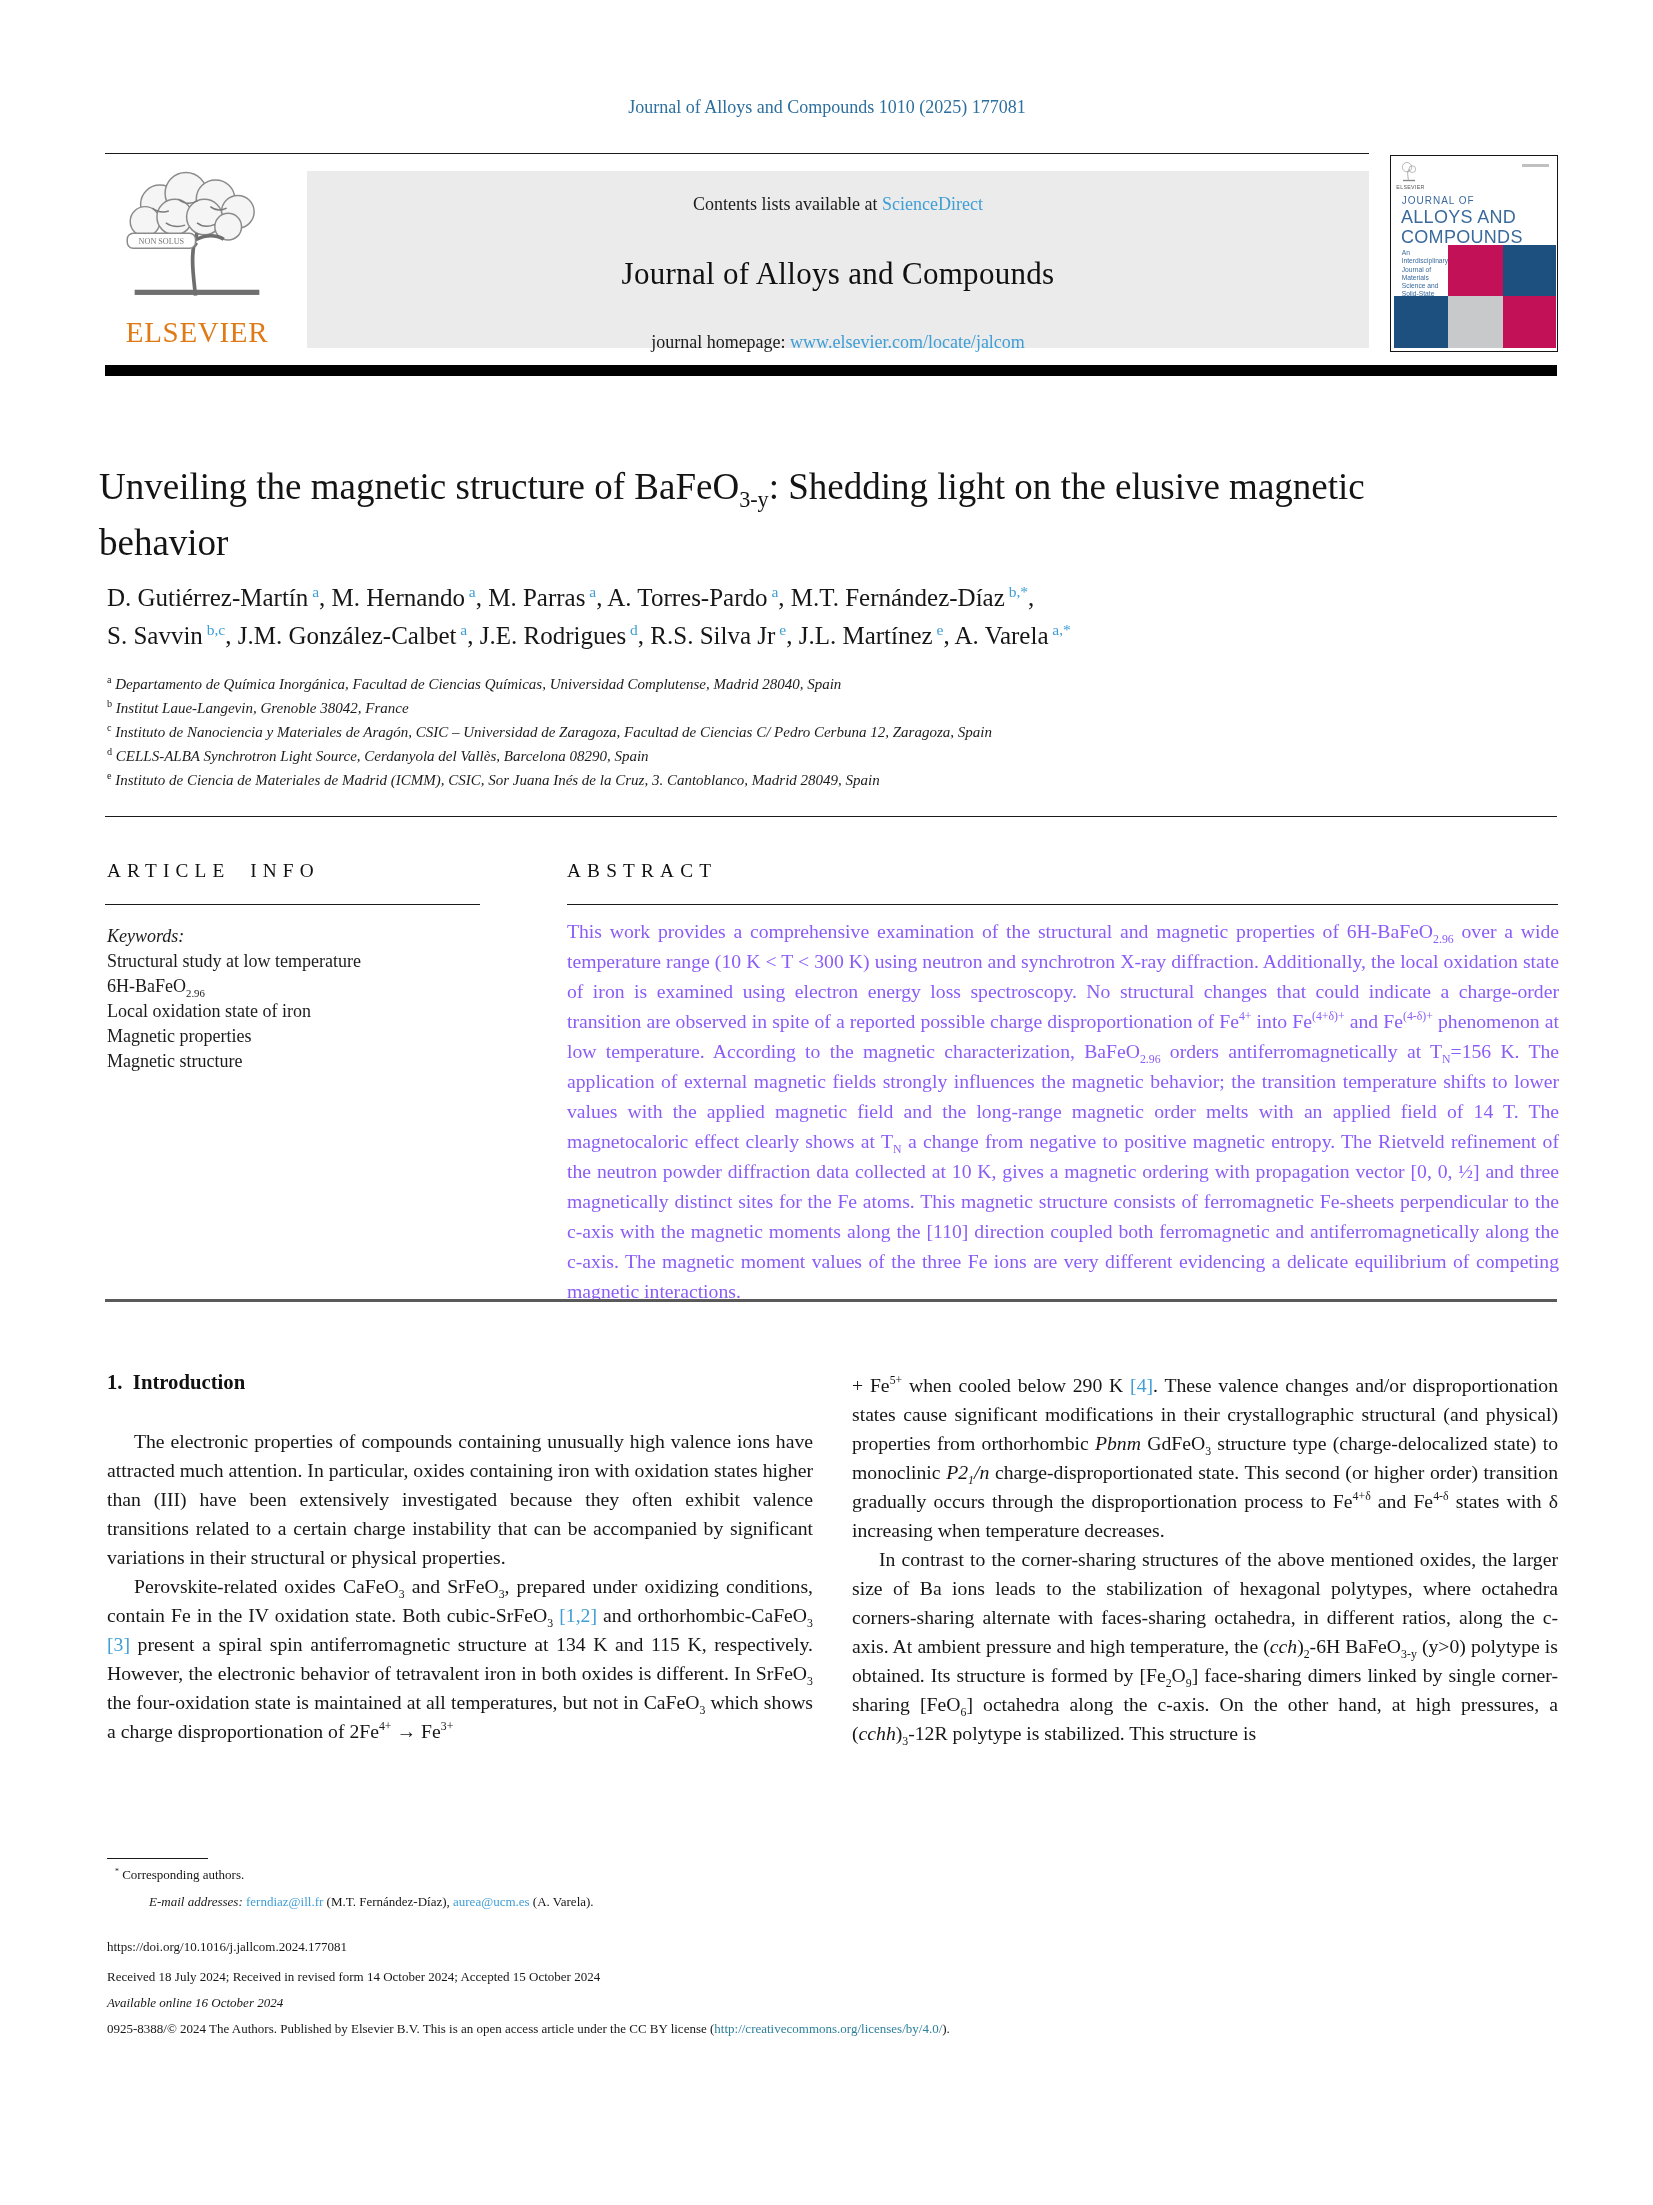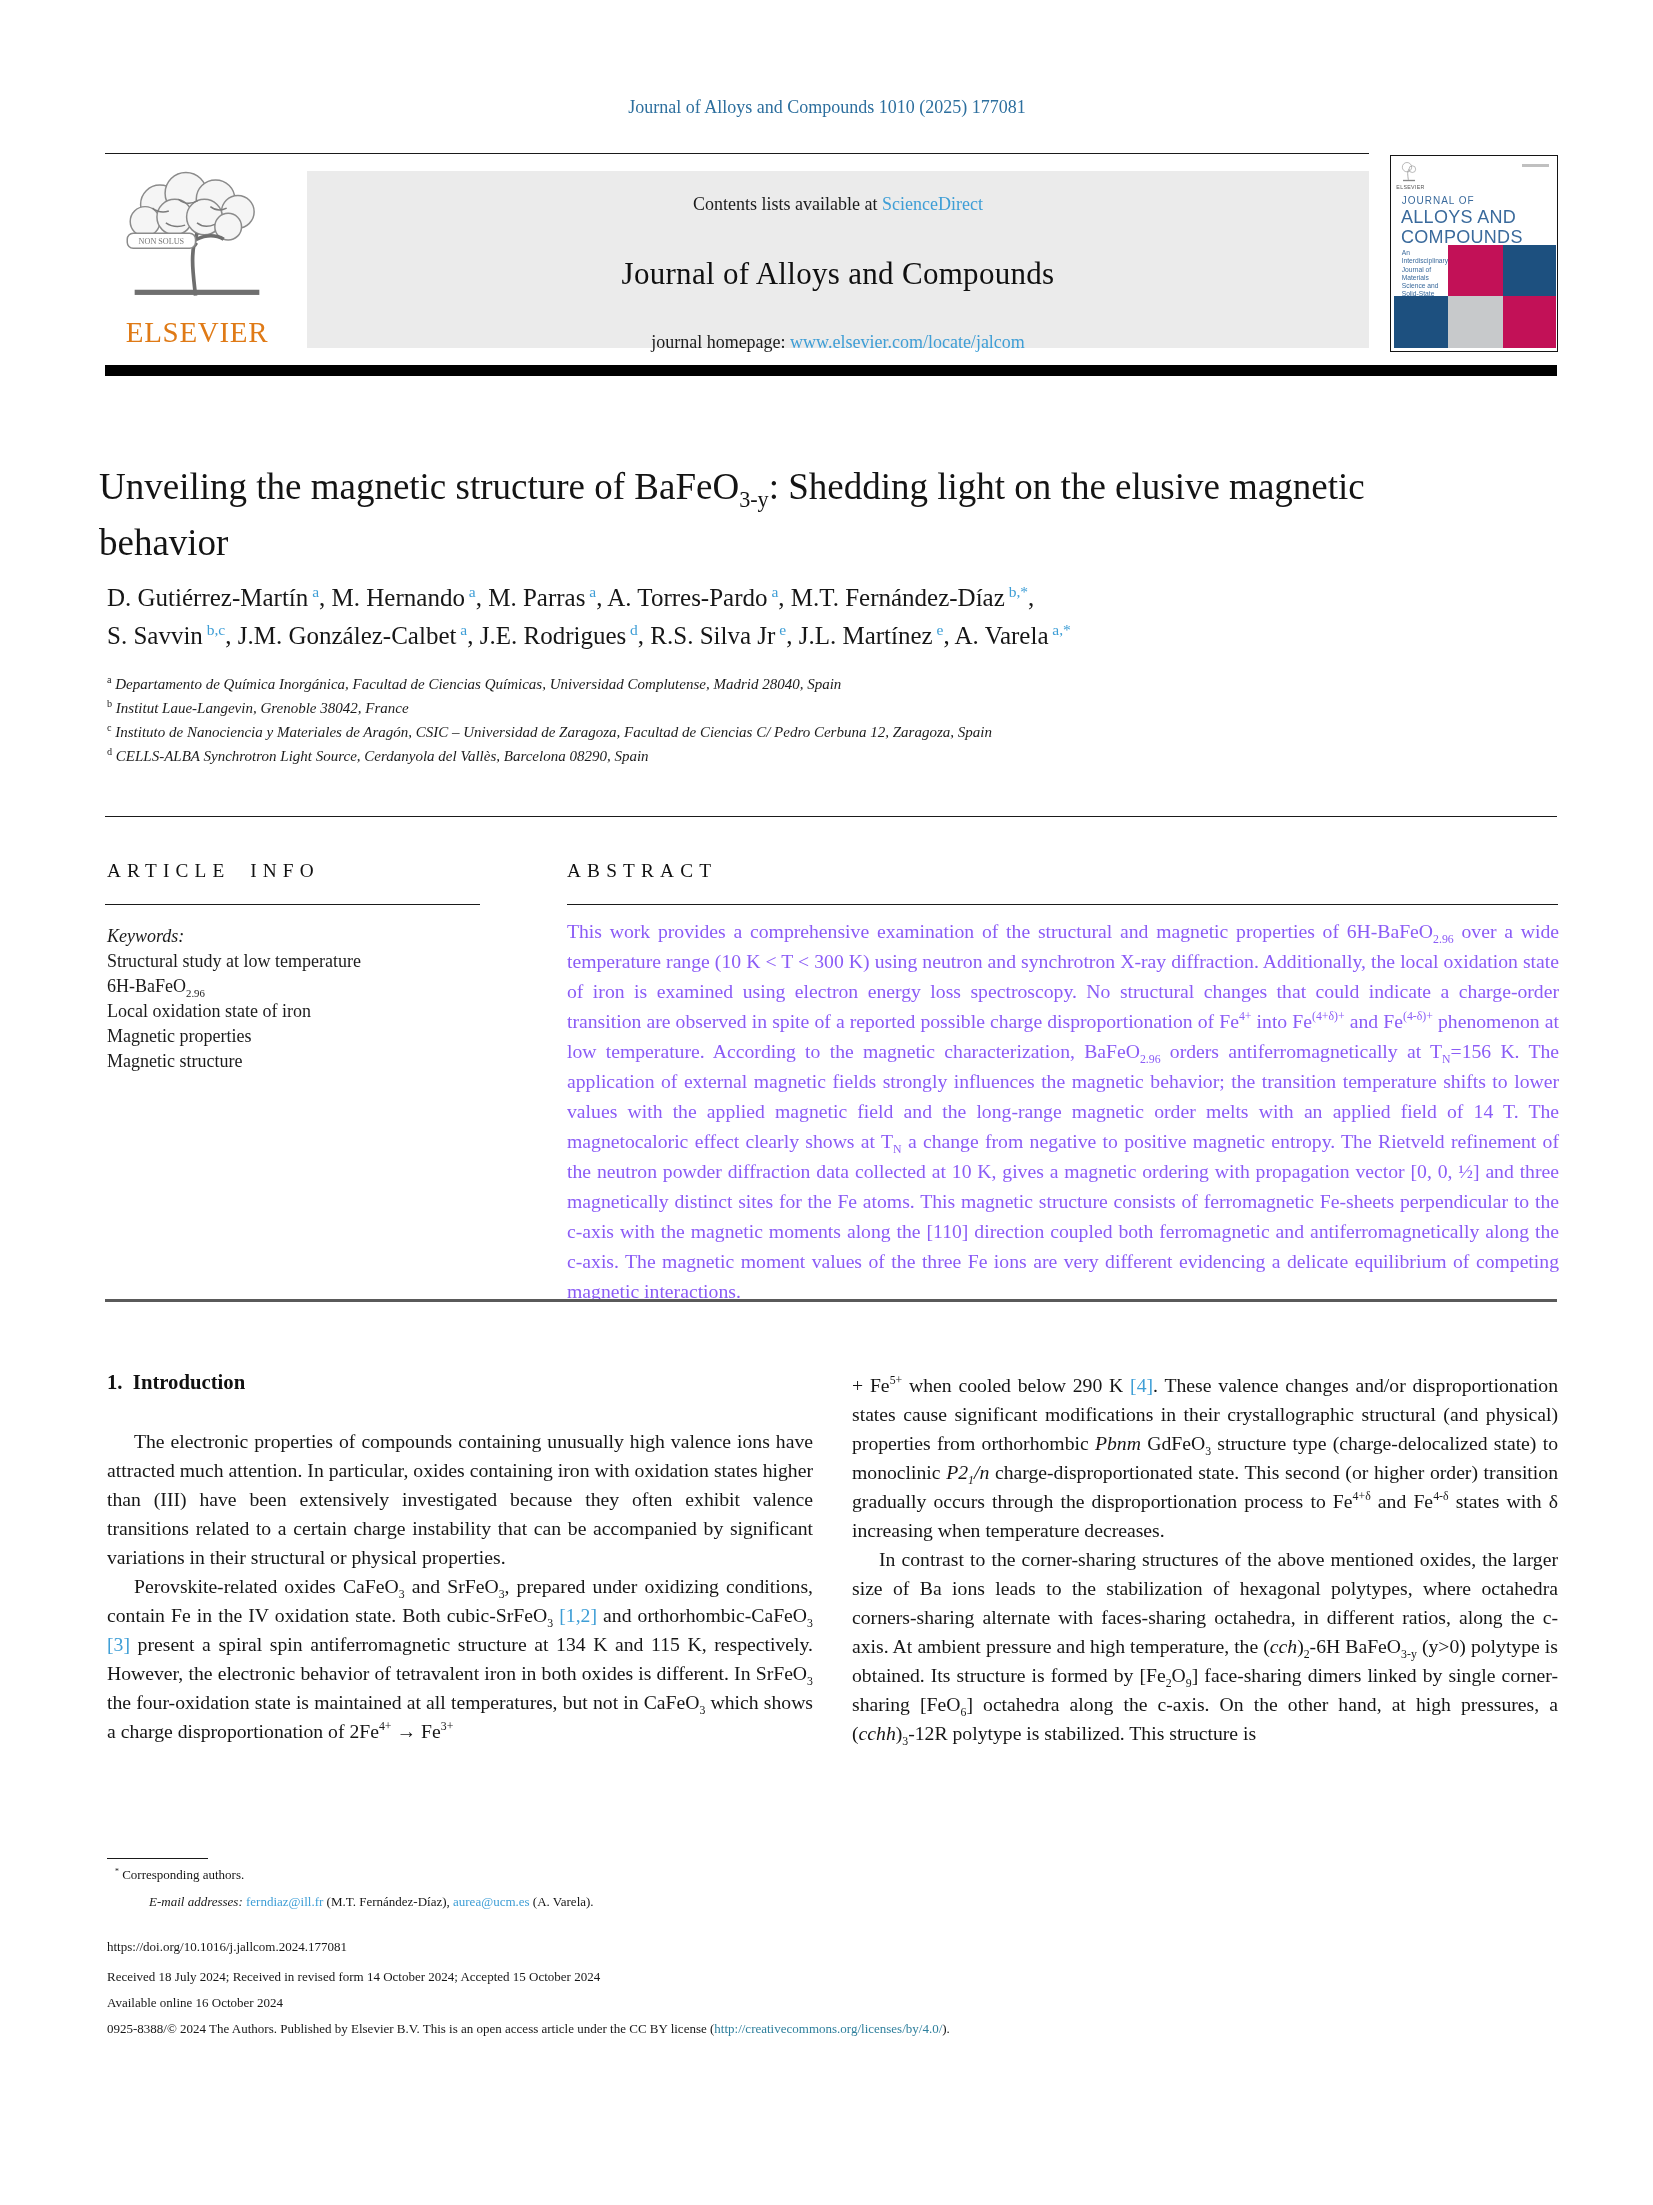--- a/index.html
+++ b/index.html
@@ -119,20 +119,21 @@
 
   <div class="abs title" style="left:99px;top:459px;width:1347px;">Unveiling the magnetic structure of BaFeO<sub>3-y</sub>: Shedding light on the elusive magnetic behavior</div>
 
   <div class="abs authors" style="left:107px;top:579px;width:1420px;">D. Gutiérrez-Martín<sup> a</sup>, M. Hernando<sup> a</sup>, M. Parras<sup> a</sup>, A. Torres-Pardo<sup> a</sup>, M.T. Fernández-Díaz<sup> b,*</sup>,<br>S. Savvin<sup> b,c</sup>, J.M. González-Calbet<sup> a</sup>, J.E. Rodrigues<sup> d</sup>, R.S. Silva Jr<sup> e</sup>, J.L. Martínez<sup> e</sup>, A. Varela<sup> a,*</sup></div>
 
   <div class="abs" style="left:107px;top:672px;width:1420px;">
     <div class="affil"><sup>a</sup> <span>Departamento de Química Inorgánica, Facultad de Ciencias Químicas, Universidad Complutense, Madrid 28040, Spain</span></div>
     <div class="affil"><sup>b</sup> <span>Institut Laue-Langevin, Grenoble 38042, France</span></div>
     <div class="affil"><sup>c</sup> <span>Instituto de Nanociencia y Materiales de Aragón, CSIC – Universidad de Zaragoza, Facultad de Ciencias C/ Pedro Cerbuna 12, Zaragoza, Spain</span></div>
     <div class="affil"><sup>d</sup> <span>CELLS-ALBA Synchrotron Light Source, Cerdanyola del Vallès, Barcelona 08290, Spain</span></div>
+    <div class="affil"><sup>e</sup> <span>Instituto de Ciencia de Materiales de Madrid (ICMM), CSIC, Sor Juana Inés de la Cruz, 3. Cantoblanco, Madrid 28049, Spain</span></div>
   </div>
 
   <div class="abs rule" style="left:105px;top:816px;width:1452px;height:1.3px;"></div>
 
   <div class="abs blockhead" style="left:107px;top:860px;">ARTICLE INFO</div>
   <div class="abs blockhead" style="left:567px;top:860px;">ABSTRACT</div>
 
   <div class="abs rule" style="left:105px;top:904px;width:375px;height:1.3px;"></div>
   <div class="abs rule" style="left:567px;top:904px;width:991px;height:1.3px;"></div>
 
@@ -160,17 +161,17 @@
     <p class="noindent">+ Fe<sup>5+</sup> when cooled below 290 K <span class="cite">[4]</span>. These valence changes and/or disproportionation states cause significant modifications in their crystallographic structural (and physical) properties from orthorhombic <i>Pbnm</i> GdFeO<sub>3</sub> structure type (charge-delocalized state) to monoclinic <i>P2<sub>1</sub>/n</i> charge-disproportionated state. This second (or higher order) transition gradually occurs through the disproportionation process to Fe<sup>4+δ</sup> and Fe<sup>4-δ</sup> states with δ increasing when temperature decreases.</p>
     <p>In contrast to the corner-sharing structures of the above mentioned oxides, the larger size of Ba ions leads to the stabilization of hexagonal polytypes, where octahedra corners-sharing alternate with faces-sharing octahedra, in different ratios, along the c-axis. At ambient pressure and high temperature, the (<i>cch</i>)<sub>2</sub>-6H BaFeO<sub>3-y</sub> (y&gt;0) polytype is obtained. Its structure is formed by [Fe<sub>2</sub>O<sub>9</sub>] face-sharing dimers linked by single corner-sharing [FeO<sub>6</sub>] octahedra along the c-axis. On the other hand, at high pressures, a (<i>cchh</i>)<sub>3</sub>-12R polytype is stabilized. This structure is</p>
   </div>
 
   <div class="abs rule" style="left:107px;top:1858px;width:101px;height:1.3px;"></div>
   <div class="abs foot" style="left:115px;top:1867px;"><sup>*</sup> Corresponding authors.</div>
   <div class="abs foot" style="left:149px;top:1894px;"><span class="foot-em">E-mail addresses:</span> <span class="link">ferndiaz@ill.fr</span> (M.T. Fernández-Díaz), <span class="link">aurea@ucm.es</span> (A. Varela).</div>
 
   <div class="abs foot link" style="left:107px;top:1939px;">https://doi.org/10.1016/j.jallcom.2024.177081</div>
   <div class="abs foot" style="left:107px;top:1969px;">Received 18 July 2024; Received in revised form 14 October 2024; Accepted 15 October 2024</div>
-  <div class="abs foot" style="left:107px;top:1995px;">Available online 16 October 2024</div>
+  <div class="abs foot" style="left:107px;top:1995px;font-style:italic;">Available online 16 October 2024</div>
   <div class="abs foot" style="left:107px;top:2021px;width:1452px;">0925-8388/© 2024 The Authors. Published by Elsevier B.V. This is an open access article under the CC BY license (<span class="link-teal">http://creativecommons.org/licenses/by/4.0/</span>).</div>
 
 </div>
 
 
 </body></html>

